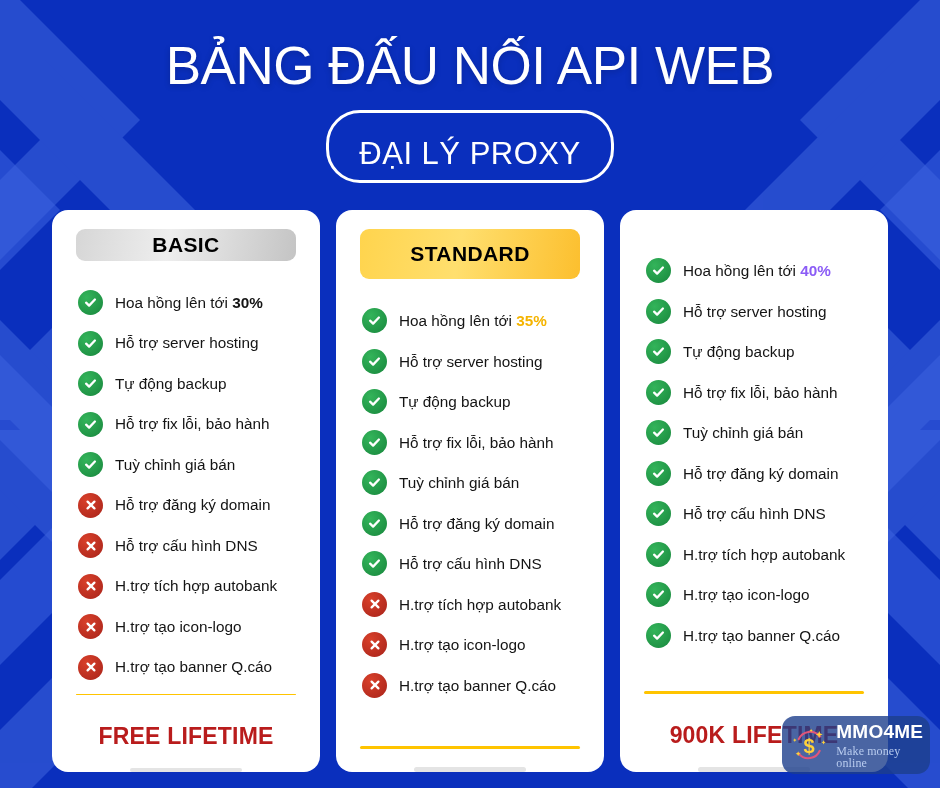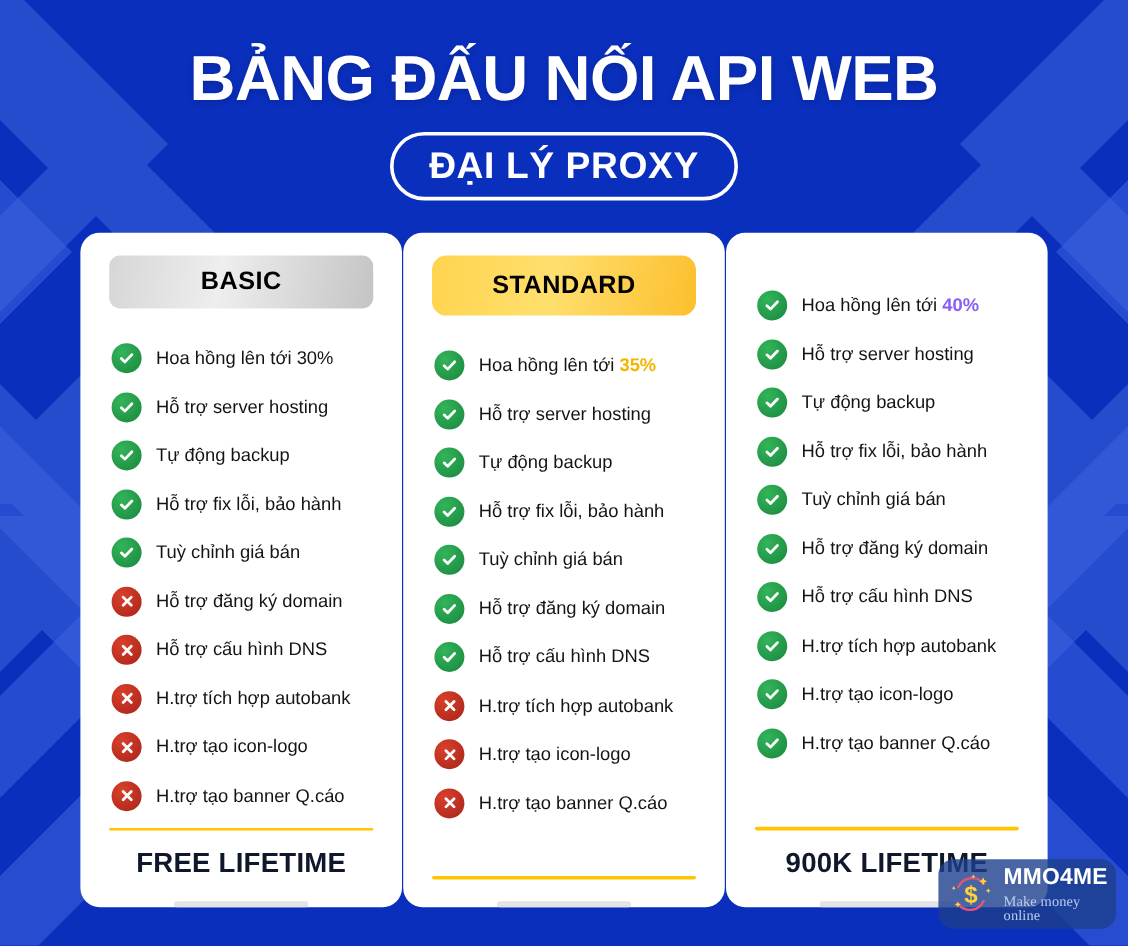--- a/index.html
+++ b/index.html
@@ -29,47 +29,47 @@
   #header {
     position: relative;
     z-index: 2;
     text-align: center;
     padding-top: 38px;
   }
 
   #main-title {
     color: #ffffff;
     font-size: 53px;
-    font-weight: bold;
+    font-weight: normal;
     letter-spacing: -0.5px;
     line-height: 1.05;
     text-shadow: 0 2px 6px rgba(0,0,0,0.18);
     white-space: nowrap;
   }
 
   #subtitle-pill {
     display: inline-block;
     margin-top: 16px;
     border: 3px solid #ffffff;
     border-radius: 34px;
-    padding: 9px 30px 11px;
+    padding: 25px 30px 11px;
     color: #ffffff;
     font-size: 31px;
-    font-weight: 700;
+    font-weight: 400;
     letter-spacing: 0.5px;
     line-height: 1;
   }
 
   
   #cards {
     position: relative;
     z-index: 2;
     display: flex;
     justify-content: center;
-    gap: 1px;
+    gap: 16px;
     margin-top: 27px;
   }
 
   .card {
     width: 268px;
     height: 562px;
     background: #ffffff;
     border-radius: 16px;
     padding: 19px 16px 0;
     display: flex;
@@ -86,21 +86,20 @@
     font-size: 21px;
     font-weight: bold;
     letter-spacing: 0.4px;
     margin: 0 8px;
   }
   .plan-badge.basic {
     background: linear-gradient(100deg, #d6d6d6 0%, #eeeeee 42%, #c4c4c4 100%);
   }
   .plan-badge.standard {
     background: linear-gradient(100deg, #ffd44d 0%, #ffdf6e 45%, #fcbf2e 100%);
-    border-radius: 12px;
   }
   .plan-badge.premium {
     background: linear-gradient(100deg, #c2ea7a 0%, #a6e46a 40%, #4ddc5a 100%);
   }
 
   .feature-list {
     list-style: none;
     margin-top: 22px;
     flex: 1 1 auto;
   }
@@ -129,38 +128,38 @@
     background: radial-gradient(circle at 34% 30%, #d8402a 0%, #a8231a 100%);
   }
   .feat-icon svg { display: block; }
 
   .feat-text {
     font-size: 15.3px;
     color: #141414;
     line-height: 1.15;
     white-space: nowrap;
   }
-  .hl-basic    { color: #141414; font-weight: normal; }
+  .hl-basic    { color: #141414; font-weight: bold; }
   .hl-standard { color: #f5b400; font-weight: bold; }
   .hl-premium  { color: #8b5cf6; font-weight: bold; }
 
   .divider {
     height: 3px;
     background: #ffc400;
     border-radius: 2px;
     margin: 6px 8px 0;
   }
 
   .price {
     text-align: center;
-    color: #0f172a;
+    color: #b91c1c;
     font-size: 23px;
     font-weight: bold;
     letter-spacing: 0.2px;
-    padding-top: 14px;
+    padding-top: 28px;
   }
 
   .bottom-bar {
     width: 112px;
     height: 5px;
     background: #e4e4e4;
     border-radius: 3px;
     margin: 18px auto 0;
   }
 

